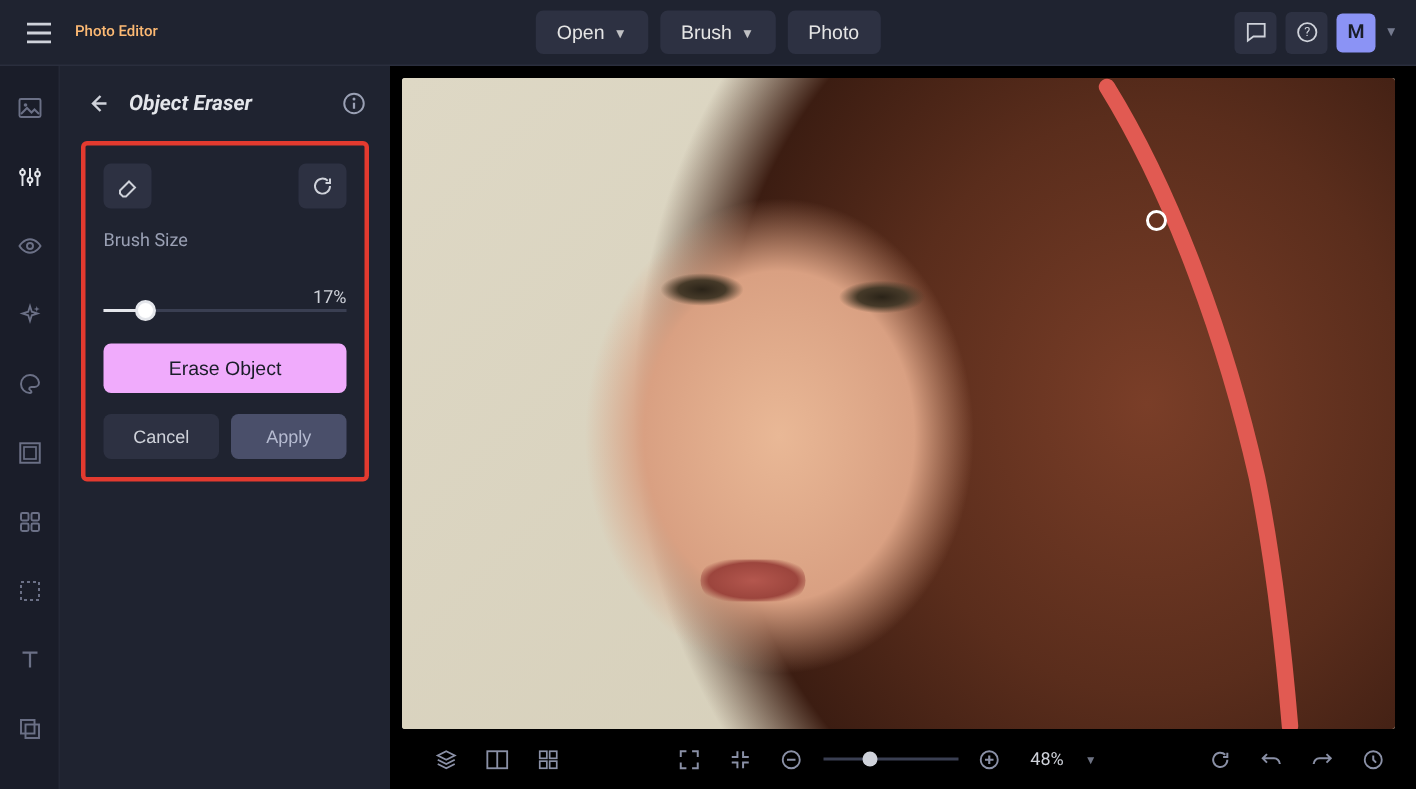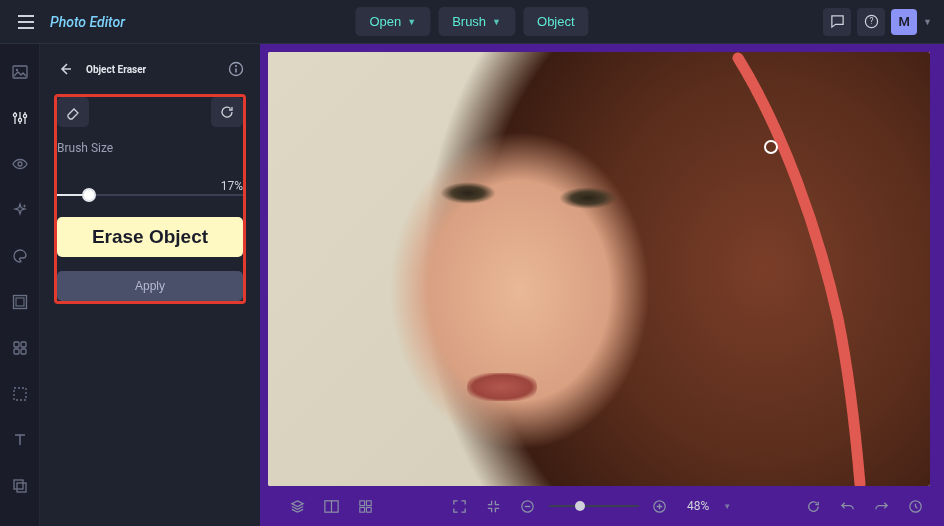--- a/index.html
+++ b/index.html
@@ -22,32 +22,32 @@
     padding: 0 12px;
     gap: 10px;
     border-bottom: 1px solid #2a2e3d;
   }
   .hamburger {
     width: 28px; height: 28px;
     display: flex; align-items: center; justify-content: center;
     cursor: pointer;
     border-radius: 4px;
   }
-  .app-title { font-size: 14px; font-weight: 500; color: #7dd3fc; font-style: italic; }
+  .app-title { font-size: 10px; font-weight: 500; color: #fdba74; }
   .topbar-center {
     position: absolute;
     left: 50%;
     transform: translateX(-50%);
     display: flex;
     gap: 8px;
   }
   .top-btn {
     background: #2d3142;
     border: none;
-    color: #5eead4;
+    color: #e5e5e5;
     padding: 7px 14px;
     border-radius: 5px;
     font-size: 13px;
     cursor: pointer;
     display: flex;
     align-items: center;
     gap: 6px;
   }
   .chev { font-size: 9px; opacity: .8; }
   .topbar-right {
@@ -109,30 +109,31 @@
     display: flex;
     align-items: center;
     gap: 10px;
   }
   .back-btn {
     width: 22px; height: 22px;
     display: flex; align-items: center; justify-content: center;
     cursor: pointer;
     color: #cfd2da;
   }
-  .panel-title { font-size: 10px; font-weight: 700; flex: 1; }
+  .panel-title { font-size: 14px; font-weight: 700; flex: 1; font-style: italic; }
   .info-icn {
     width: 20px; height: 20px;
     display: flex; align-items: center; justify-content: center;
     color: #9aa0b4;
     cursor: pointer;
   }
   .highlight-box {
     border: 3px solid #e33a2f;
     border-radius: 4px;
+    padding: 12px;
     display: flex;
     flex-direction: column;
     gap: 14px;
   }
   .tool-toggle-row {
     display: flex;
     justify-content: space-between;
   }
   .tool-chip {
     width: 32px; height: 30px;
@@ -168,27 +169,27 @@
     position: absolute;
     left: 17%;
     transform: translateX(-50%);
     width: 14px; height: 14px;
     border-radius: 50%;
     background: #fff;
     border: 2px solid #e4e6eb;
     cursor: pointer;
   }
   .primary-btn {
-    background: #fef9c3;
+    background: #f0abfc;
     color: #1a1d29;
     border: none;
     padding: 9px 0;
     border-radius: 5px;
-    font-size: 19px;
-    font-weight: 700;
+    font-size: 13px;
+    font-weight: 400;
     cursor: pointer;
   }
   .btn-row {
     display: flex; gap: 8px;
   }
   .sec-btn {
     flex: 1;
     background: #2d3142;
     color: #cfd2da;
     border: none;
@@ -199,21 +200,21 @@
   }
   .sec-btn.apply {
     background: #4a4f6a;
     color: #b5bad0;
   }
   
   .canvas-area {
     flex: 1;
     display: flex;
     flex-direction: column;
-    background: #4c1d95;
+    background: #000000;
   }
   .canvas {
     flex: 1;
     margin: 8px 14px 0 8px;
     background: #d9d3bf;
     position: relative;
     overflow: hidden;
     border-radius: 2px;
   }
   
@@ -306,21 +307,21 @@
   <div class="topbar-center">
     <button class="top-btn">
       <span>Open</span>
       <span class="chev">▼</span>
     </button>
     <button class="top-btn">
       <span>Brush</span>
       <span class="chev">▼</span>
     </button>
     <button class="top-btn">
-      <span>Object</span>
+      <span>Photo</span>
     </button>
   </div>
 
   <div class="topbar-right">
     <div class="icon-btn">
       <svg width="15" height="15" viewBox="0 0 16 16">
           <path d="M2 2h12v9H6l-4 3V2z" fill="none" stroke="#cfd2da" stroke-width="1.3"></path>
         </svg>
     </div>
     <div class="icon-btn">
@@ -443,20 +444,21 @@
           <div class="slider-track">
             <div class="slider-fill"></div>
           </div>
           <div class="slider-thumb"></div>
         </div>
       </div>
 
       <button class="primary-btn">Erase Object</button>
 
       <div class="btn-row">
+        <button class="sec-btn">Cancel</button>
         <button class="sec-btn apply">Apply</button>
       </div>
     </div>
   </div>
 
   <div class="canvas-area">
     <div class="canvas">
       <div class="photo">
         <div class="lips"></div>
       </div>

